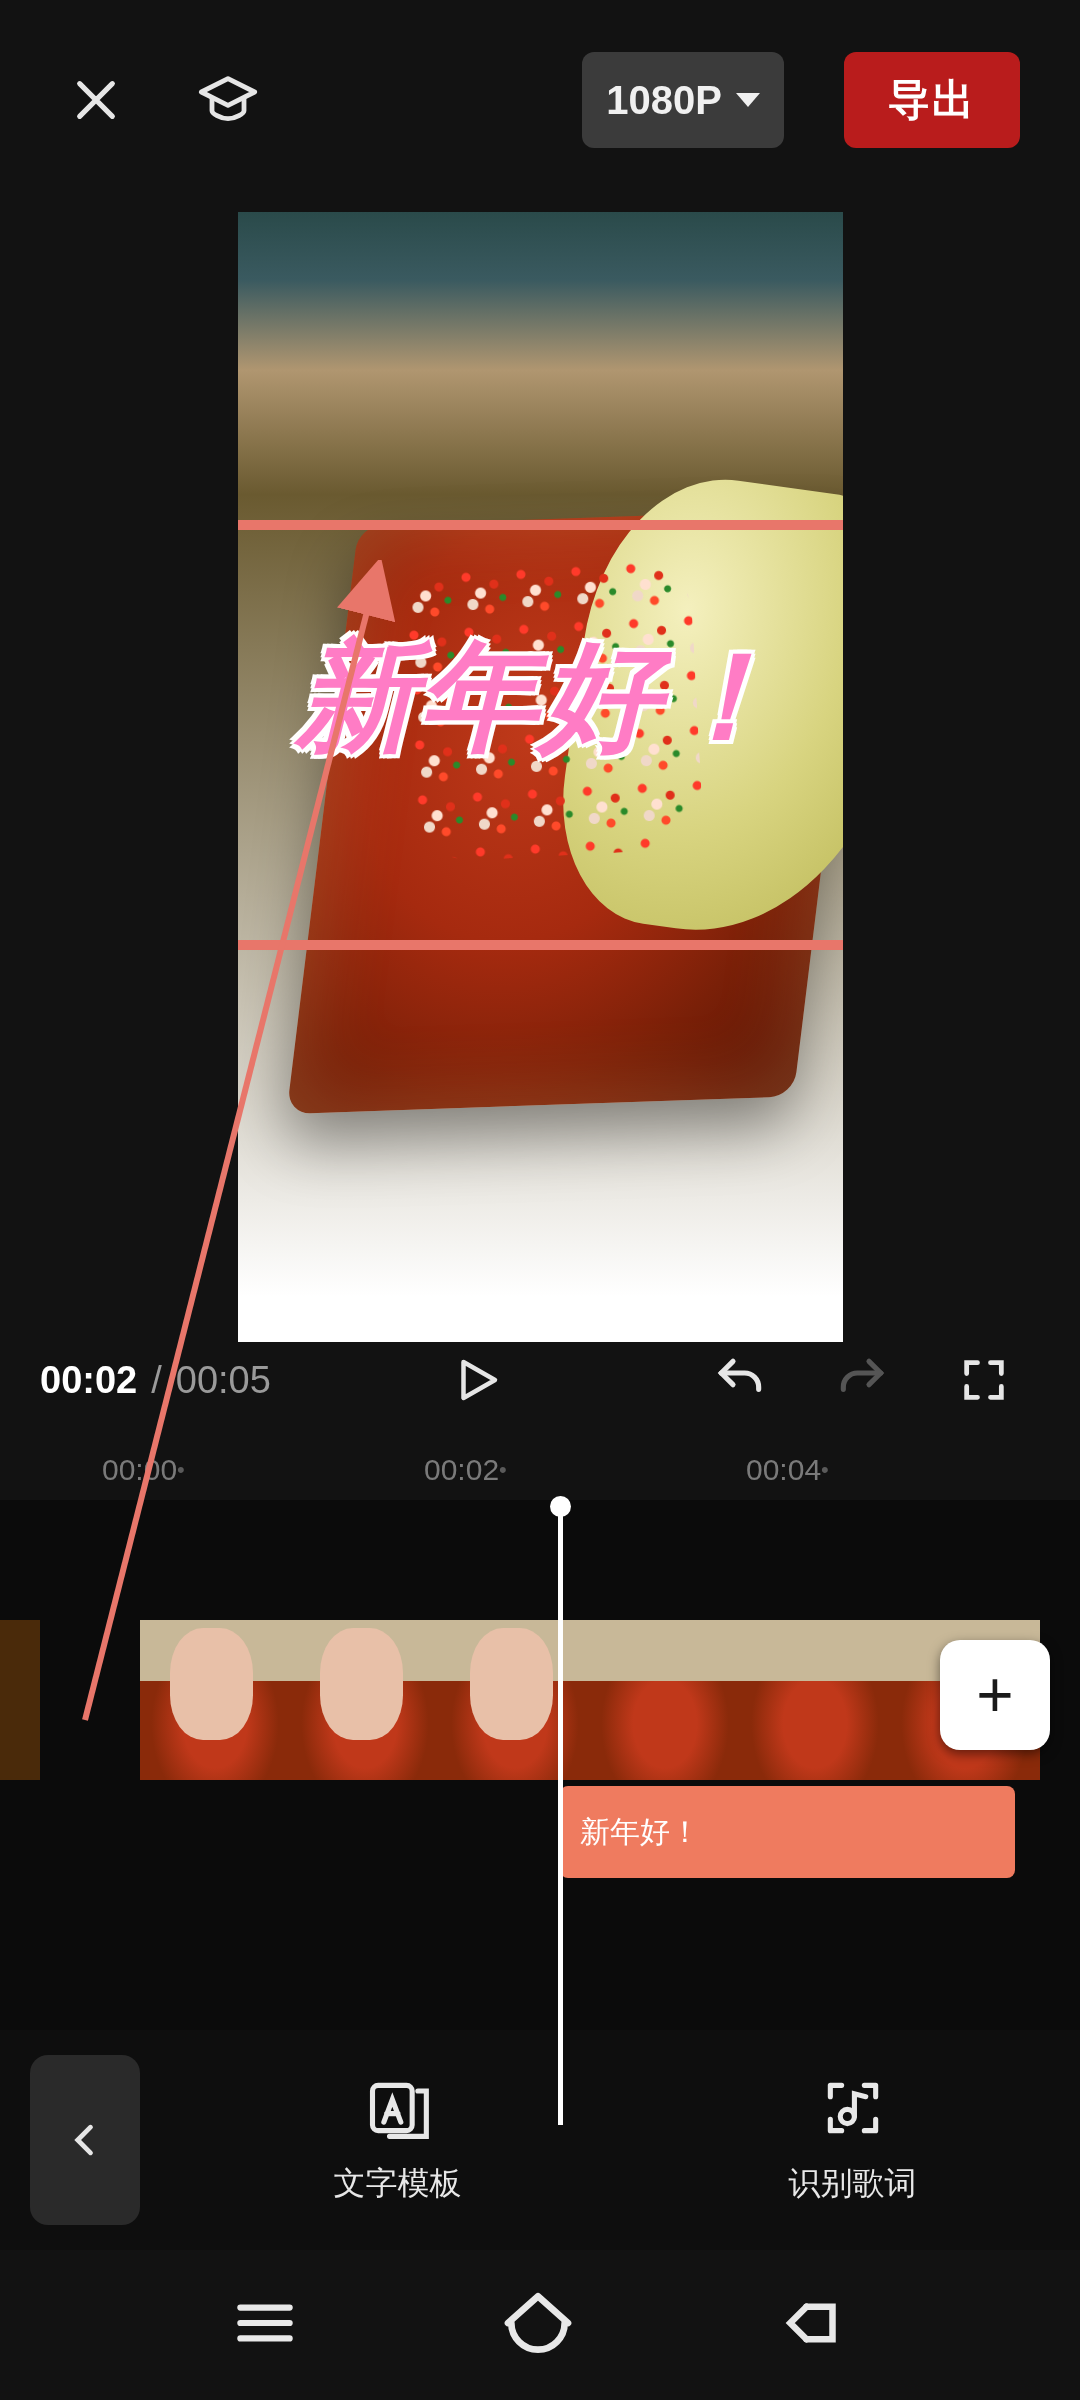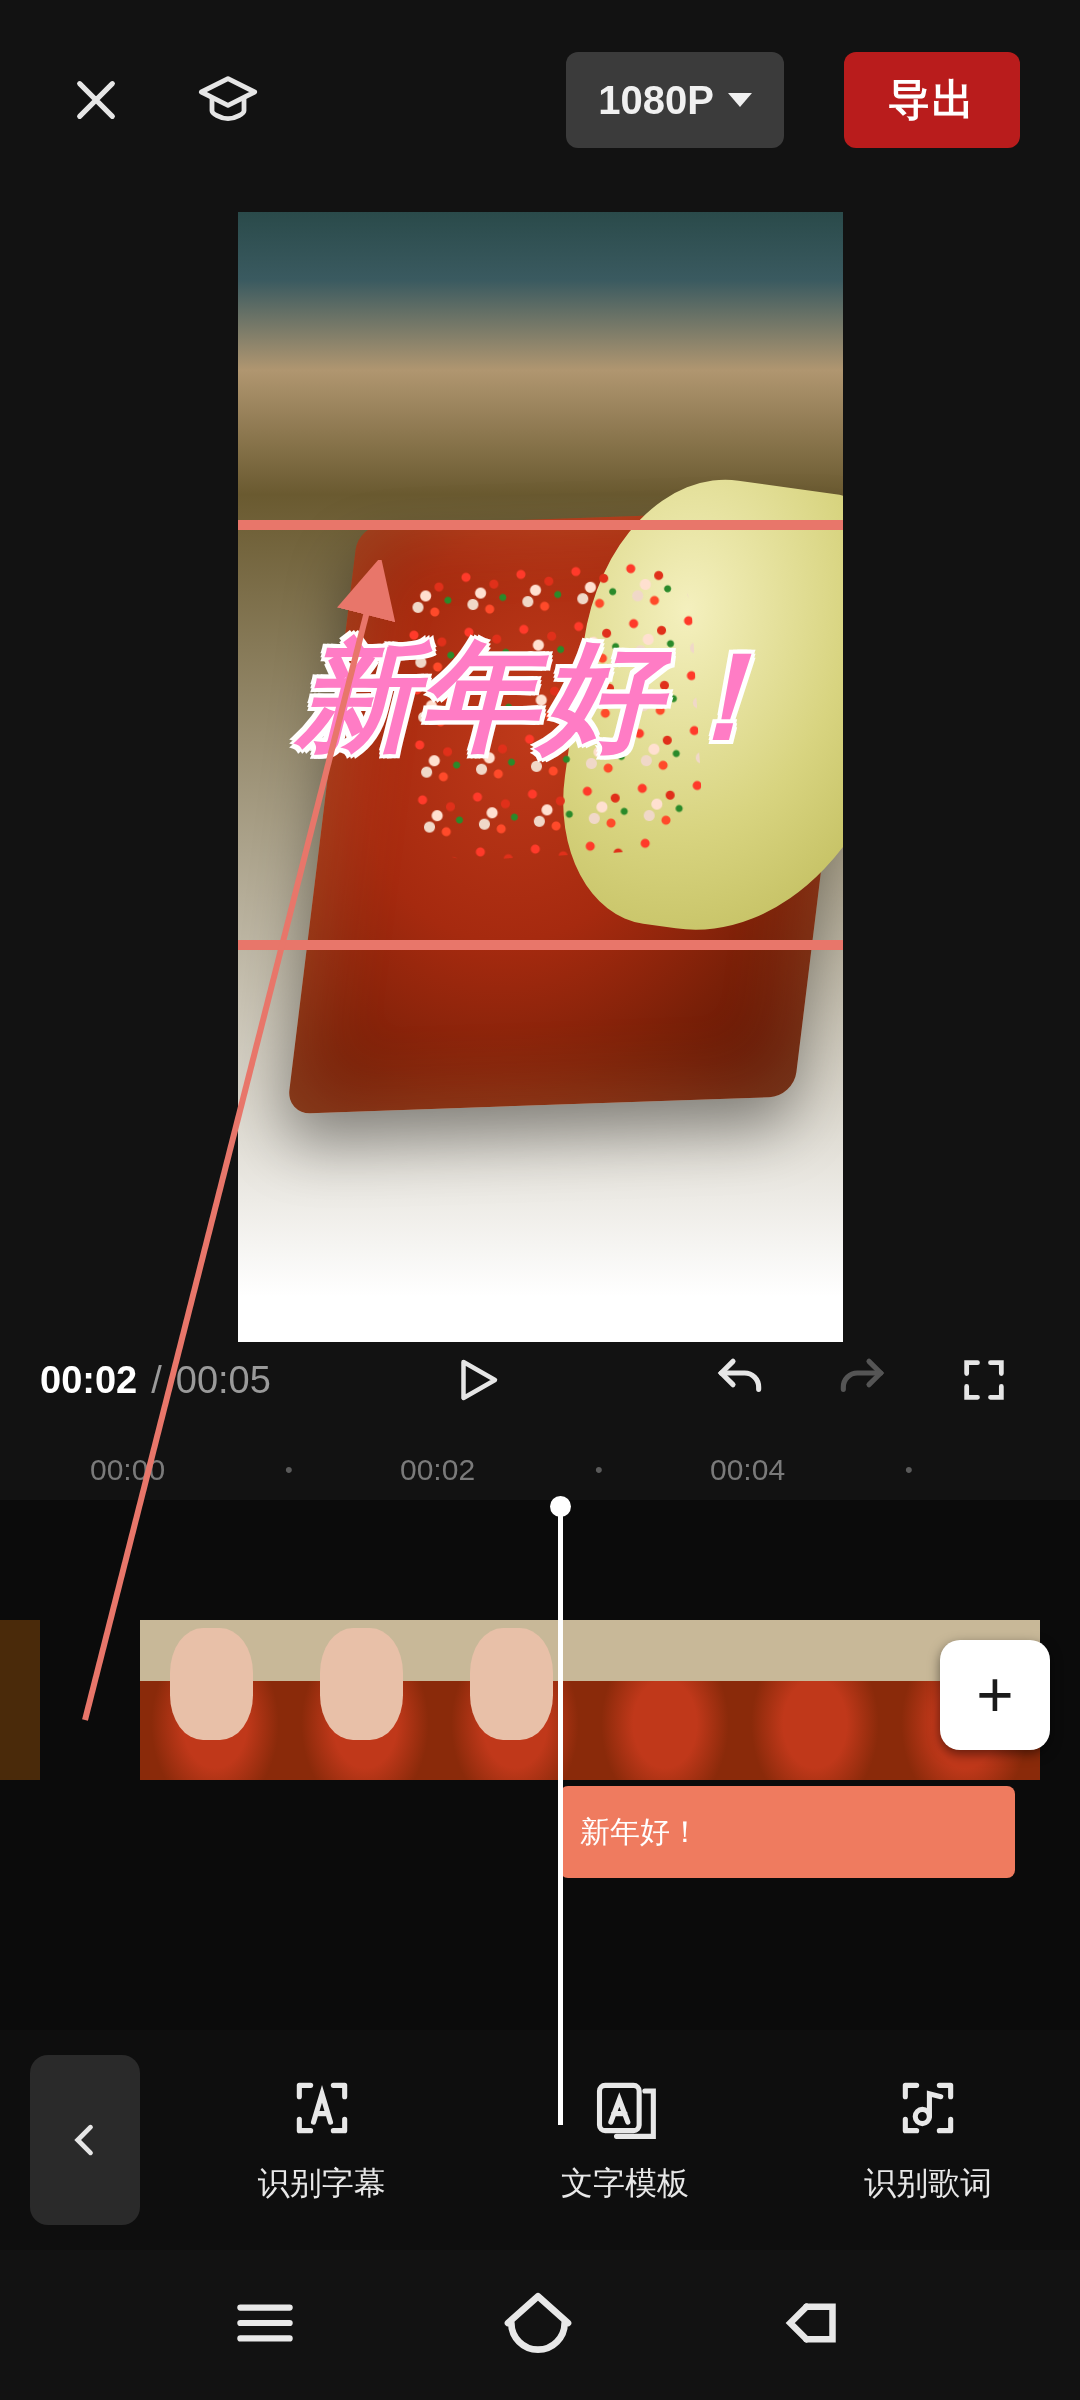--- a/index.html
+++ b/index.html
@@ -22,21 +22,21 @@
       gap: 60px;
     }
     .topbar .spacer { flex: 1; }
     .icon-btn { width: 72px; height: 72px; display: flex; align-items: center; justify-content: center; }
     .icon-btn svg { stroke: #e6e6e6; }
 
     .res-btn {
       background: #3b3b3b;
       border-radius: 12px;
       height: 96px;
-      padding: 0 32px;
+      padding: 0 24px;
       display: flex;
       align-items: center;
       gap: 14px;
       font-size: 40px;
       font-weight: 600;
       color: #f0f0f0;
     }
     .res-btn .tri {
       width: 0; height: 0;
       border-left: 12px solid transparent;
@@ -162,21 +162,21 @@
     .ruler {
       position: absolute;
       left: 0; right: 0;
       top: 1445px;
       height: 50px;
       color: #7a7a7a;
       font-size: 30px;
       display: flex;
       padding-left: 90px;
     }
-    .ruler .tick { width: 310px; display:flex; align-items:center; gap: 120px;}
+    .ruler .tick { width: 310px; display:flex; align-items:center;  margin-left: 12px;}
     .ruler .dot { color:#5a5a5a; font-size:22px;}
 
     
     .timeline {
       position: absolute;
       left: 0; right: 0;
       top: 1500px;
       height: 700px;
       background: #0b0b0b;
     }
@@ -397,27 +397,20 @@
 
 <div class="toolbar">
   <div class="back-btn">
     <svg width="44" height="44" viewBox="0 0 24 24" fill="none" stroke="#e6e6e6" stroke-width="2.6" stroke-linecap="round">
         <path d="M15 5l-7 7 7 7"></path>
       </svg>
   </div>
 
 
 
-  <div class="tool">
-    <svg width="68" height="68" viewBox="0 0 24 24" fill="none" stroke-width="1.8" stroke-linecap="round">
-        <path d="M4 4h4M4 4v4M20 4h-4M20 4v4M4 20h4M4 20v-4M20 20h-4M20 20v-4"></path>
-        <path d="M9 17L12 7l3 10M10 14h4"></path>
-      </svg>
-    <span class="lbl">识别字幕</span>
-  </div>
 
   <div class="tool">
     <svg width="68" height="68" viewBox="0 0 24 24" fill="none" stroke-width="1.8" stroke-linecap="round">
         <rect x="3" y="4" width="14" height="16" rx="2"></rect>
         <path d="M7 17L10 9l3 8M8 14h4"></path>
         <path d="M19 6h3v16H9"></path>
       </svg>
     <span class="lbl">文字模板</span>
   </div>
 

